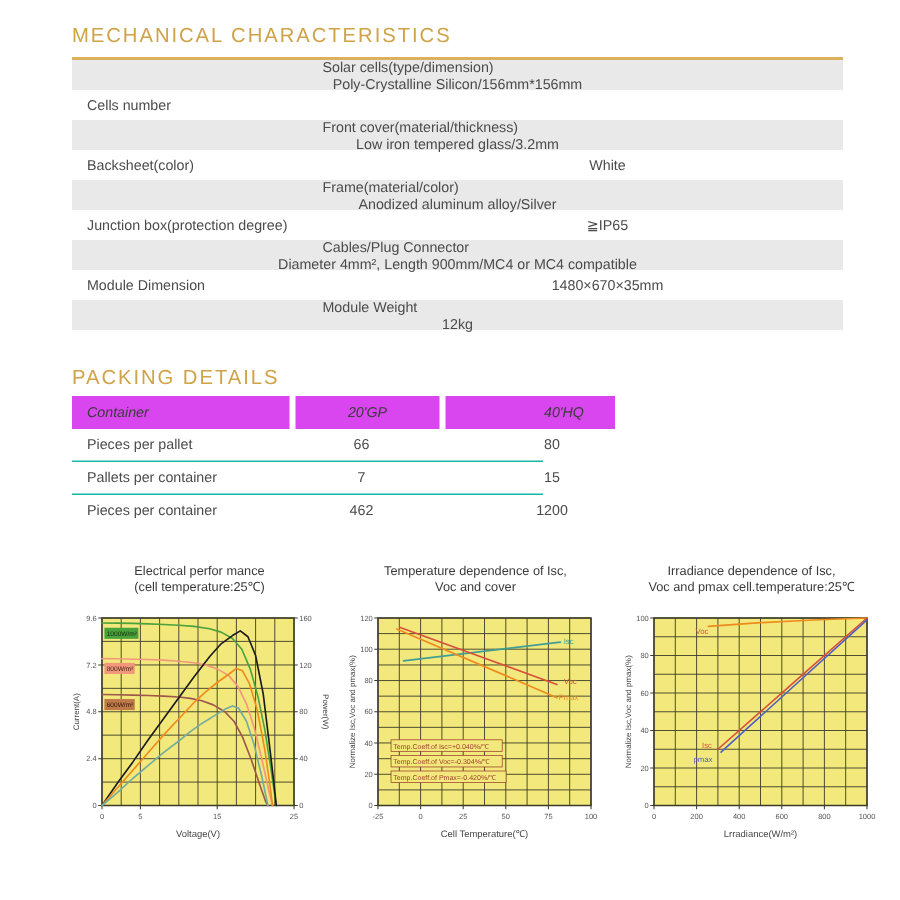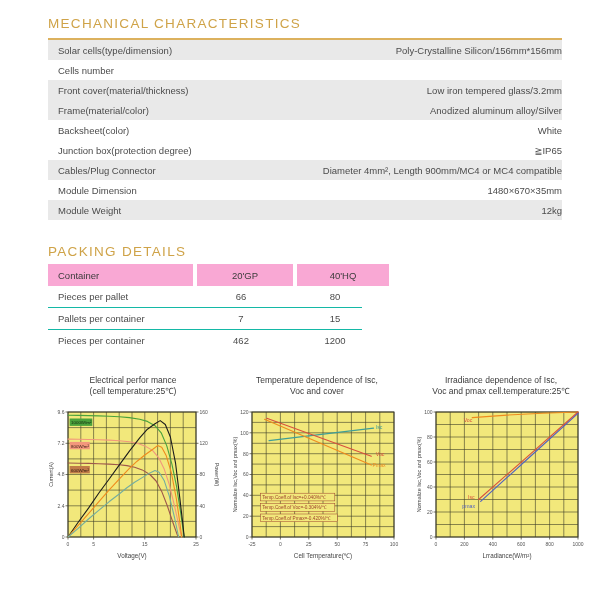--- a/index.html
+++ b/index.html
@@ -3,31 +3,31 @@
 <meta charset="utf-8">
 <style>
   html,body{margin:0;padding:0;background:#fff;}
   body{width:600px;height:600px;font-family:"Liberation Sans",sans-serif;overflow:hidden;}
   .page{position:relative;width:600px;height:600px;}
   .content{margin:0 38px 0 48px;}
   h2.sec{color:#cfa348;font-size:13.5px;font-weight:normal;letter-spacing:1.3px;margin:0;}
   .mech-wrap{margin-top:16px;}
   .mech-table{margin-top:7px;border-top:2px solid #dcb15e;width:514px;}
   .mrow{display:flex;height:20px;align-items:center;font-size:9.5px;color:#4b4b4b;}
-  .mrow.shaded{background:#e9e9e9;}
+  .mrow.shaded{background:#e9e9e9;flex-direction:column;}
   .mrow .ml{width:190px;padding-left:10px;flex:none;}
-  .mrow .mv{flex:1;text-align:right;}
+  .mrow .mv{flex:1;text-align:center;}
   .pack-wrap{margin-top:24px;}
   .pack-table{margin-top:5px;width:314px;font-size:9.5px;color:#4b4b4b;}
   .prow{display:flex;height:21px;align-items:center;}
   .prow.phead{height:22px;gap:4px;color:#3c3c3c;}
-  .phead .pc{background:#f9a8d4;height:100%;display:flex;align-items:center;}
+  .phead .pc{background:#d946ef;height:100%;display:flex;align-items:center;font-style:italic;}
   .pc0{width:145px;flex:none;padding-left:10px;box-sizing:border-box;}
   .pc1{width:96px;flex:none;justify-content:center;text-align:center;}
-  .pc2{width:92px;flex:none;justify-content:center;text-align:center;}
+  .pc2{width:68px;flex:none;justify-content:center;text-align:center;padding-left:45px;}
   .prow.pbody{border-bottom:1px solid #14b8a6;}
   .prow.pbody:last-child{border-bottom:none;}
   .pbody .pc1,.pbody .pc2{text-align:center;}
   .charts{display:flex;gap:6px;margin:24px 0 0 44px;}
   figure.chart{margin:0;width:178px;}
   figcaption{font-size:8.5px;color:#3a3a3a;text-align:center;line-height:1.3;height:28px;margin-bottom:2px;}
 </style>
 </head>
 <body>
 
@@ -40,27 +40,27 @@
             <span class="ml">Solar cells(type/dimension)</span>
             <span class="mv">Poly-Crystalline Silicon/156mm*156mm</span>
           </div>
           <div class="mrow">
             <span class="ml">Cells number</span>
           </div>
           <div class="mrow shaded">
             <span class="ml">Front cover(material/thickness)</span>
             <span class="mv">Low iron tempered glass/3.2mm</span>
           </div>
-          <div class="mrow shaded">
-            <span class="ml">Frame(material/color)</span>
-            <span class="mv">Anodized aluminum alloy/Silver</span>
-          </div>
           <div class="mrow">
             <span class="ml">Backsheet(color)</span>
             <span class="mv">White</span>
+          </div>
+          <div class="mrow shaded">
+            <span class="ml">Frame(material/color)</span>
+            <span class="mv">Anodized aluminum alloy/Silver</span>
           </div>
           <div class="mrow">
             <span class="ml">Junction box(protection degree)</span>
             <span class="mv">≧IP65</span>
           </div>
           <div class="mrow shaded">
             <span class="ml">Cables/Plug Connector</span>
             <span class="mv">Diameter 4mm², Length 900mm/MC4 or MC4 compatible</span>
           </div>
           <div class="mrow">

